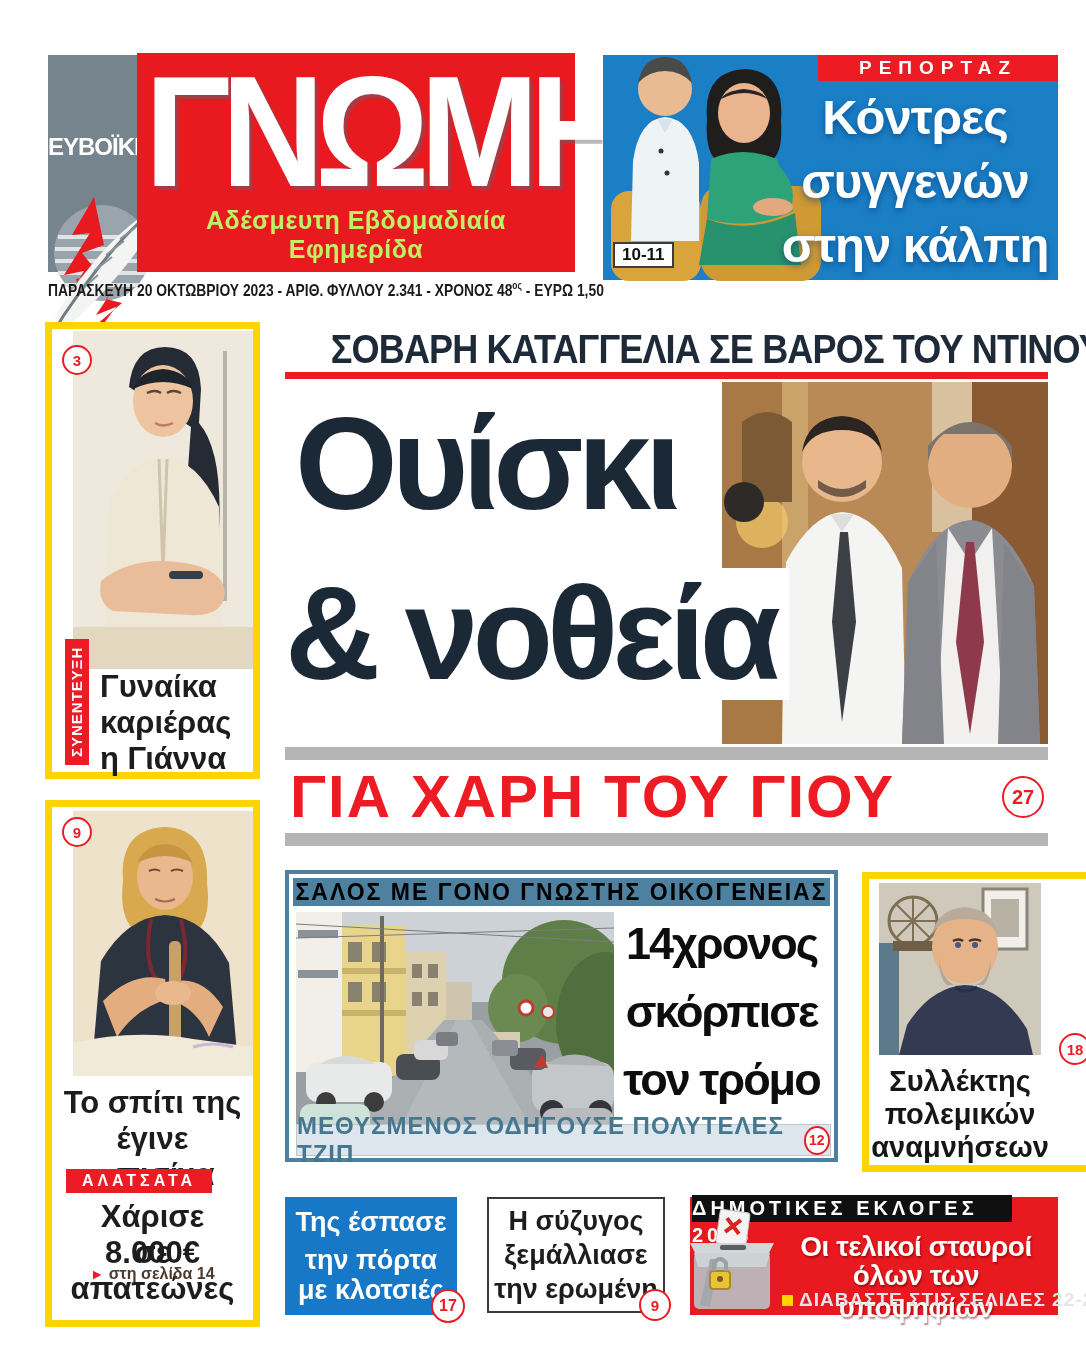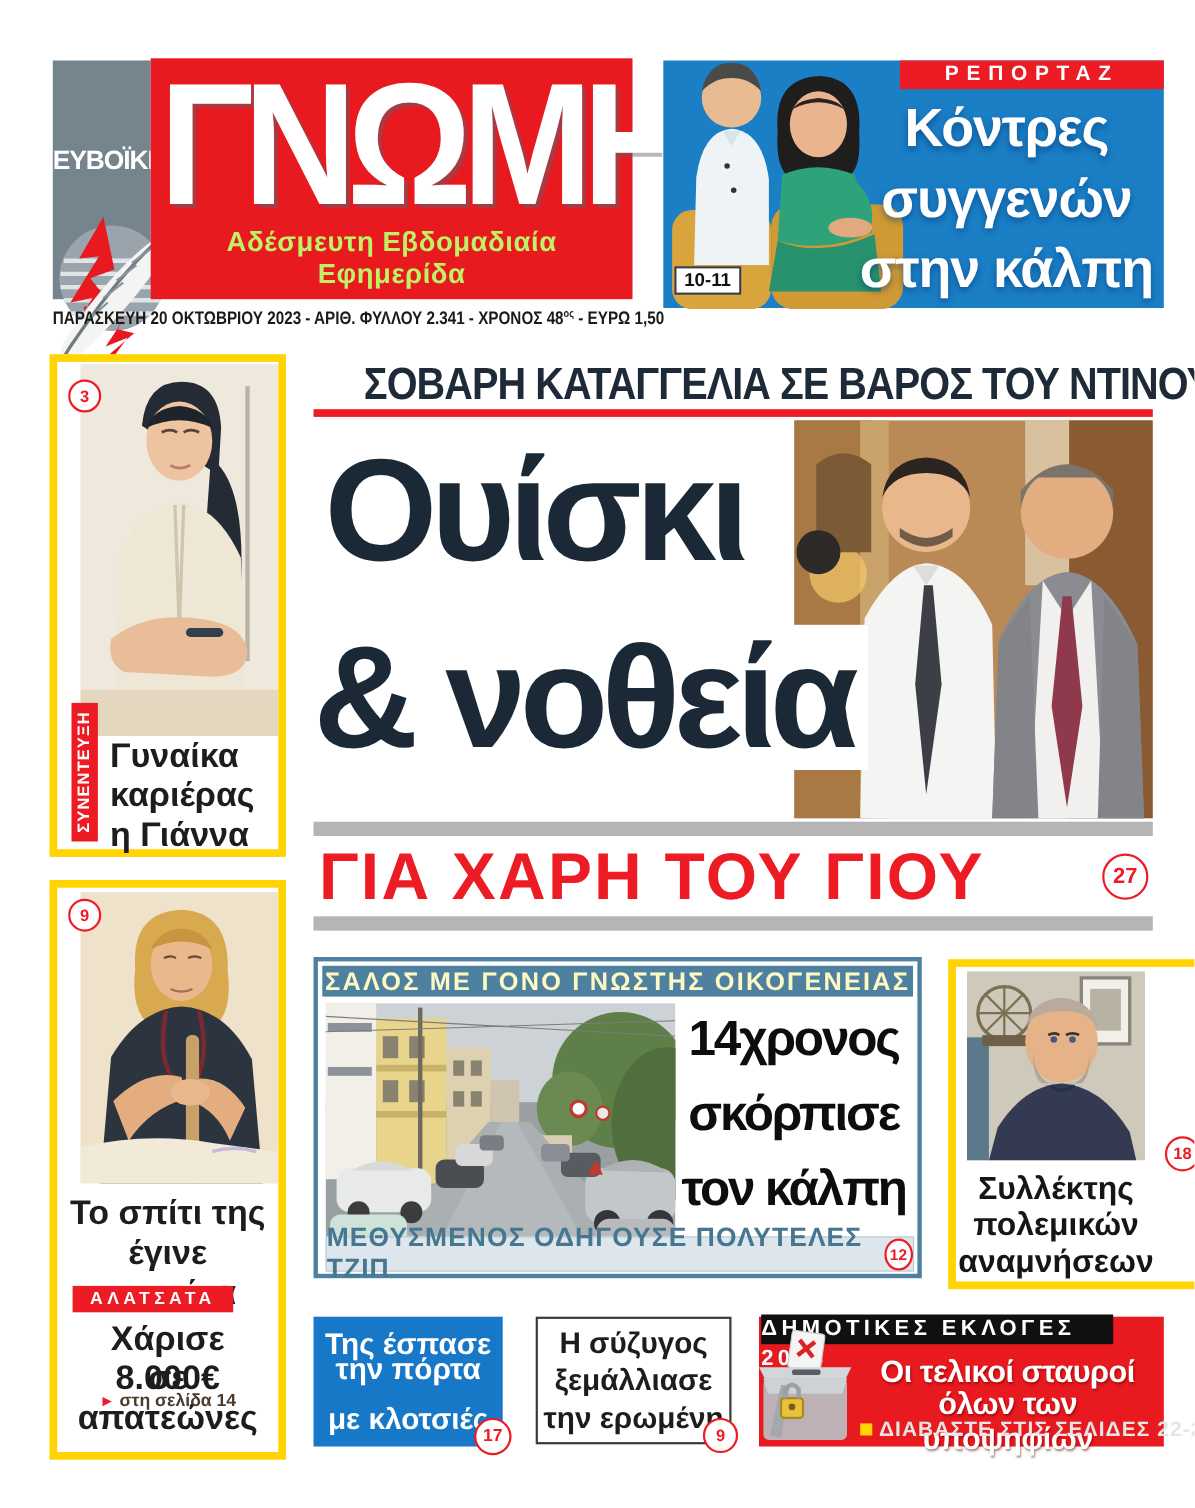--- a/index.html
+++ b/index.html
@@ -54,21 +54,21 @@
   .int-line{left:48px;width:150px;font-weight:bold;font-size:31px;color:#1d1d1d;}
   #pool-box{left:45px;top:800px;width:201px;height:513px;}
   #pool-photo{left:21px;top:4px;}
   .pool-line{left:0;width:201px;text-align:center;font-weight:bold;font-size:31px;color:#1d1d1d;}
   #pool-tag{left:14px;top:362px;width:146px;height:24px;background:#ed1c24;color:#fff;font-weight:bold;
             font-size:16px;letter-spacing:4px;text-align:center;line-height:24px;}
   #pool-ref{left:0;top:458px;width:201px;text-align:center;font-weight:bold;font-size:16px;color:#4a3b2e;}
   #pool-ref .arr{color:#ed1c24;font-size:14px;}
   
   #teen-box{left:285px;top:870px;width:545px;height:284px;border:4px solid #4e80a0;background:#fff;}
-  #teen-kicker{left:4px;top:4px;width:537px;height:28px;background:#4e80a0;color:#fef9c3;font-weight:bold;
+  #teen-kicker{left:4px;top:4px;width:537px;height:28px;background:#4e80a0;color:#000000;font-weight:bold;
                font-size:23px;letter-spacing:2px;text-align:center;line-height:28px;}
   #teen-photo{left:7px;top:38px;}
   .teen-line{left:325px;width:215px;text-align:center;font-weight:bold;font-size:45px;color:#0d0d0d;
              letter-spacing:-2px;}
   #teen-strip{left:7px;top:250px;width:533px;height:30px;background:#dce6ec;border:1px solid #b9c9d3;
               display:flex;align-items:center;justify-content:center;gap:10px;z-index:3;}
   #teen-strip-text{color:#46778f;font-weight:bold;font-size:24px;letter-spacing:1px;}
   
   #collector-box{left:862px;top:872px;width:182px;height:286px;padding-left:48px;}
   #collector-photo{left:10px;top:4px;}
@@ -299,21 +299,21 @@
         <rect x="214" y="136" width="36" height="22" rx="6" fill="#585c62"></rect>
         <rect x="196" y="128" width="26" height="16" rx="4" fill="#8a8e94"></rect>
         <path d="M238 156 L246 142 L252 156 Z" fill="#c23a2e"></path>
       </g>
 
       <circle cx="230" cy="96" r="7" fill="#fff" stroke="#c23a2e" stroke-width="3"></circle>
       <circle cx="252" cy="100" r="6" fill="#e8e8e8" stroke="#c23a2e" stroke-width="2"></circle>
     </svg>
     <div class="abs teen-line" style="top:44px;">14χρονος</div>
     <div class="abs teen-line" style="top:112px;">σκόρπισε</div>
-    <div class="abs teen-line" style="top:180px;">τον κάλπη</div>
+    <div class="abs teen-line" style="top:180px;">τον τρόμο</div>
     <div class="abs" id="teen-strip">
       <span id="teen-strip-text">ΜΕΘΥΣΜΕΝΟΣ ΟΔΗΓΟΥΣΕ ΠΟΛΥΤΕΛΕΣ ΤΖΙΠ</span>
       <span class="pbadge" style="width:25px;height:25px;font-size:14px;position:static;">12</span>
     </div>
   </div>
 
   <div class="abs ybox" id="collector-box">
     <svg class="abs" id="collector-photo" width="162" height="172" viewBox="0 0 162 172">
       <rect width="162" height="172" fill="#cfc9bb"></rect>
       <rect x="104" y="6" width="44" height="60" fill="#f2efe8" stroke="#8a857a" stroke-width="3"></rect>
@@ -338,21 +338,21 @@
       <path d="M76 104 Q86 112 98 104" stroke="#27304a" stroke-width="3" fill="none"></path>
     </svg>
     <div class="abs pbadge" style="right:8px;top:154px;width:28px;height:28px;font-size:15px;">18</div>
     <div class="abs col-line" style="top:186px;">Συλλέκτης</div>
     <div class="abs col-line" style="top:219px;">πολεμικών</div>
     <div class="abs col-line" style="top:252px;">αναμνήσεων</div>
   </div>
 
   <div class="abs" id="door-box">
     <div class="abs door-line" style="top:10px;">Της έσπασε</div>
-    <div class="abs door-line" style="top:33px;">την πόρτα</div>
+    <div class="abs door-line" style="top:48px;">την πόρτα</div>
     <div class="abs door-line" style="top:78px;">με κλοτσιές</div>
     <div class="abs pbadge" style="right:-8px;bottom:-8px;width:30px;height:30px;font-size:16px;">17</div>
   </div>
 
   <div class="abs" id="wife-box">
     <div class="abs wife-line" style="top:7px;">Η σύζυγος</div>
     <div class="abs wife-line" style="top:41px;text-align:center;">ξεμάλλιασε</div>
     <div class="abs wife-line" style="top:75px;">την ερωμένη</div>
     <div class="abs pbadge" style="right:-8px;bottom:-10px;width:28px;height:28px;font-size:15px;">9</div>
   </div>

